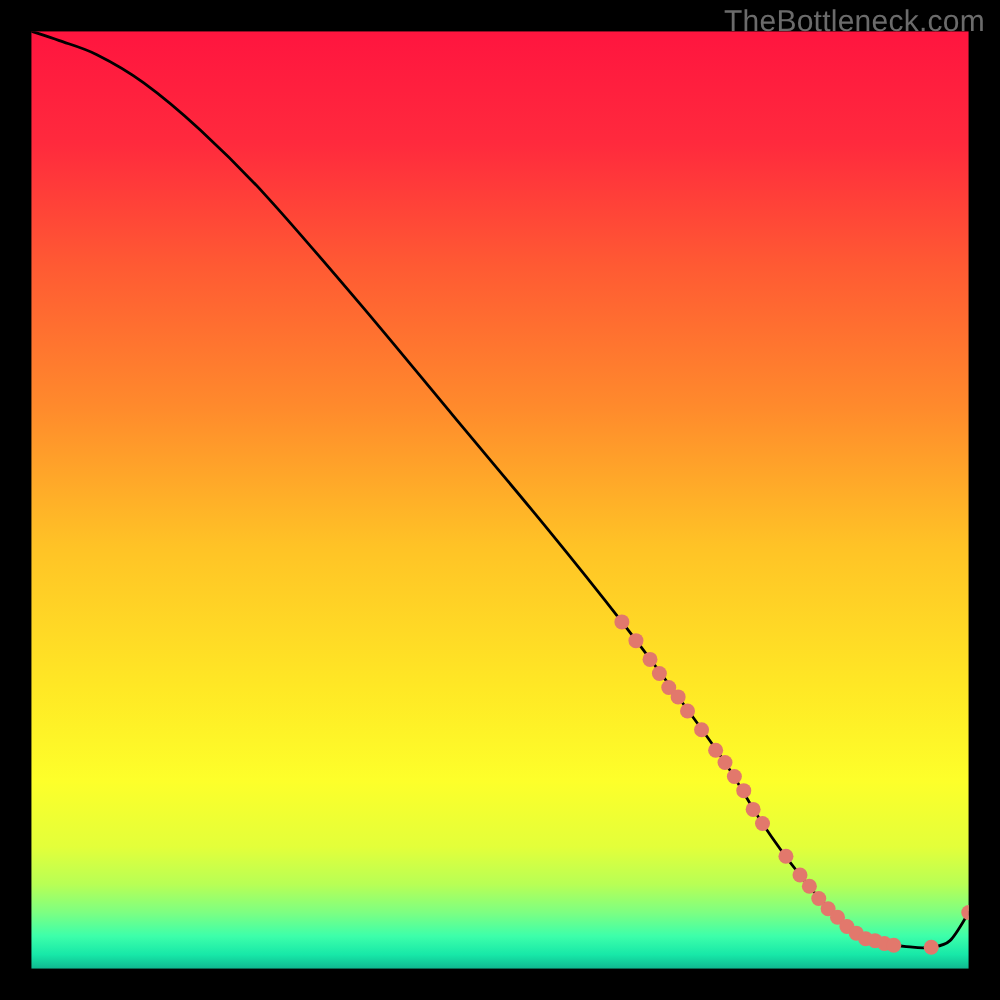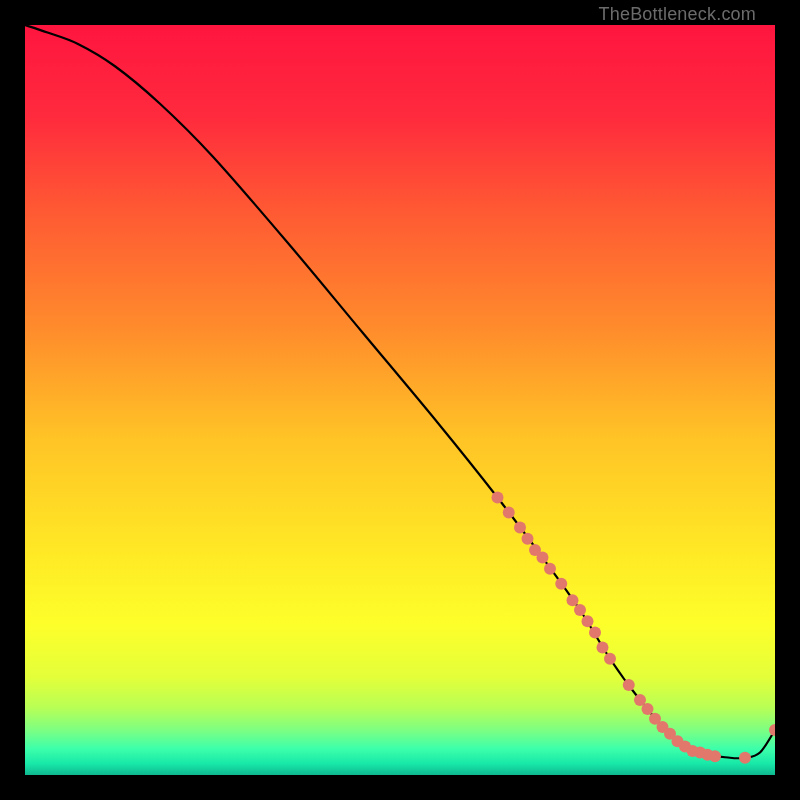--- a/index.html
+++ b/index.html
@@ -20,23 +20,23 @@
   .plot {
     position: absolute;
     left: 25px;
     top: 25px;
     width: 750px;
     height: 750px;
   }
   .watermark {
     position: absolute;
     top: 4px;
-    right: 44px;
+    right: 12px;
     color: #6b6b6b;
-    font-size: 18px;
+    font-size: 24px;
     letter-spacing: 0.2px;
     font-weight: 400;
     user-select: none;
   }
 </style>
 </head>
 <body>
 
 <div class="stage">
   <div class="watermark">TheBottleneck.com</div>

